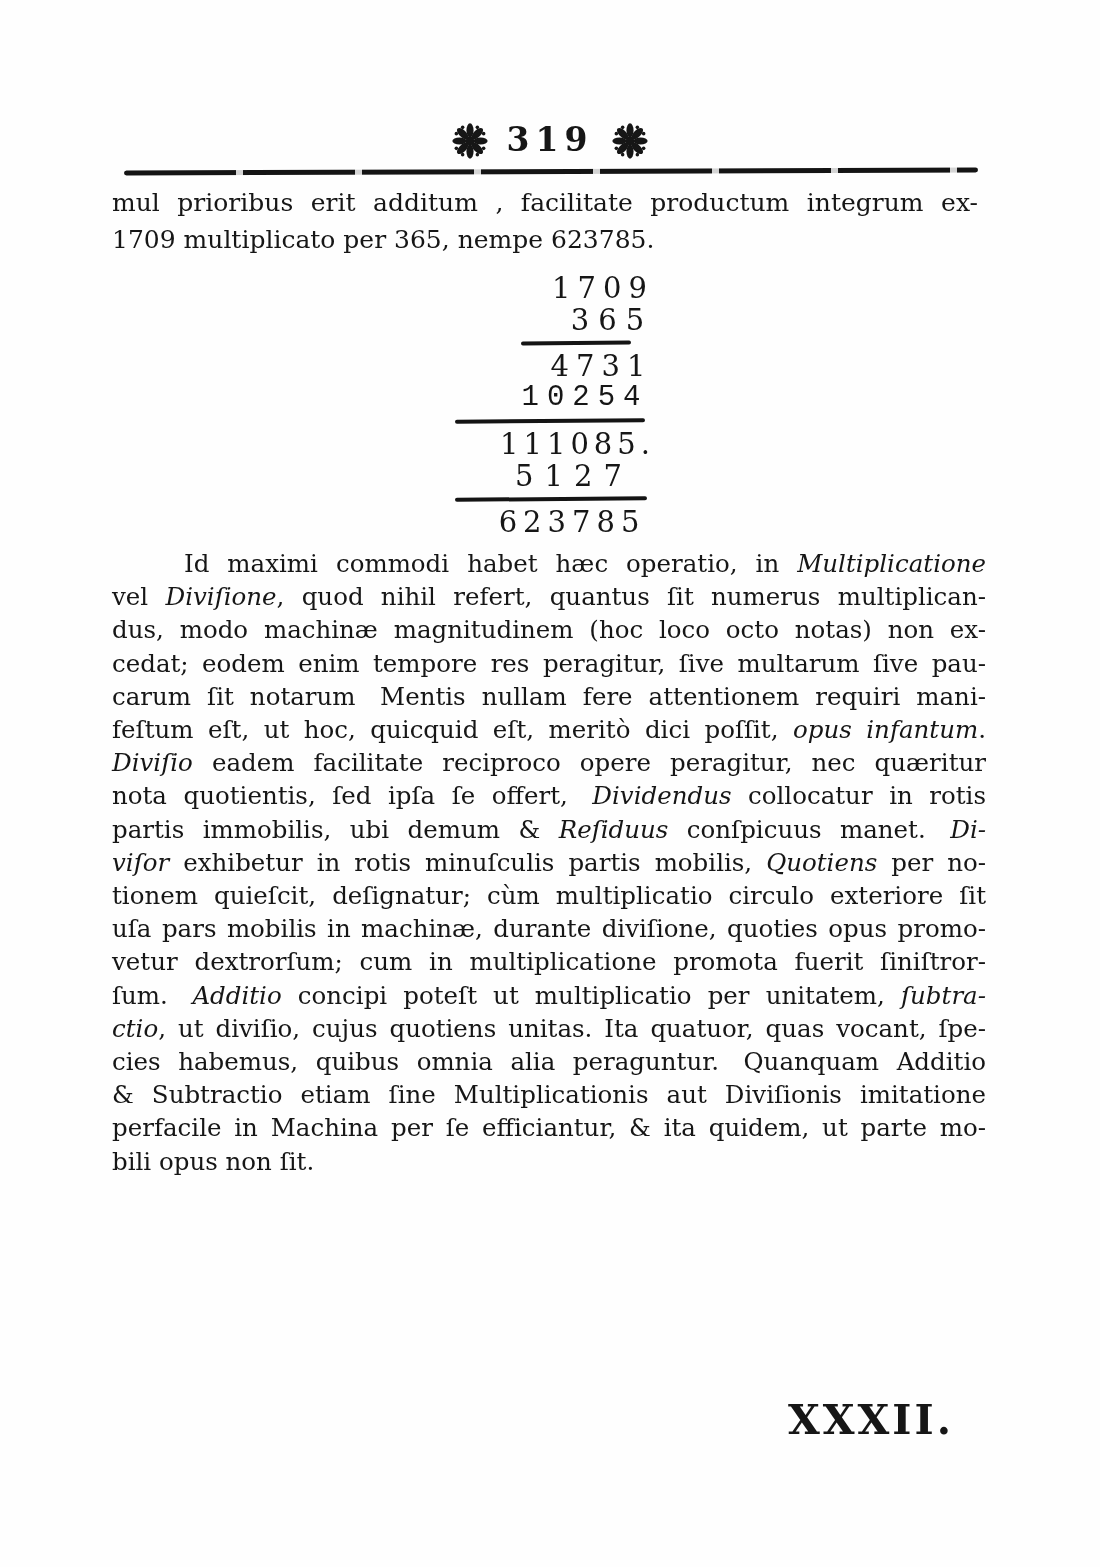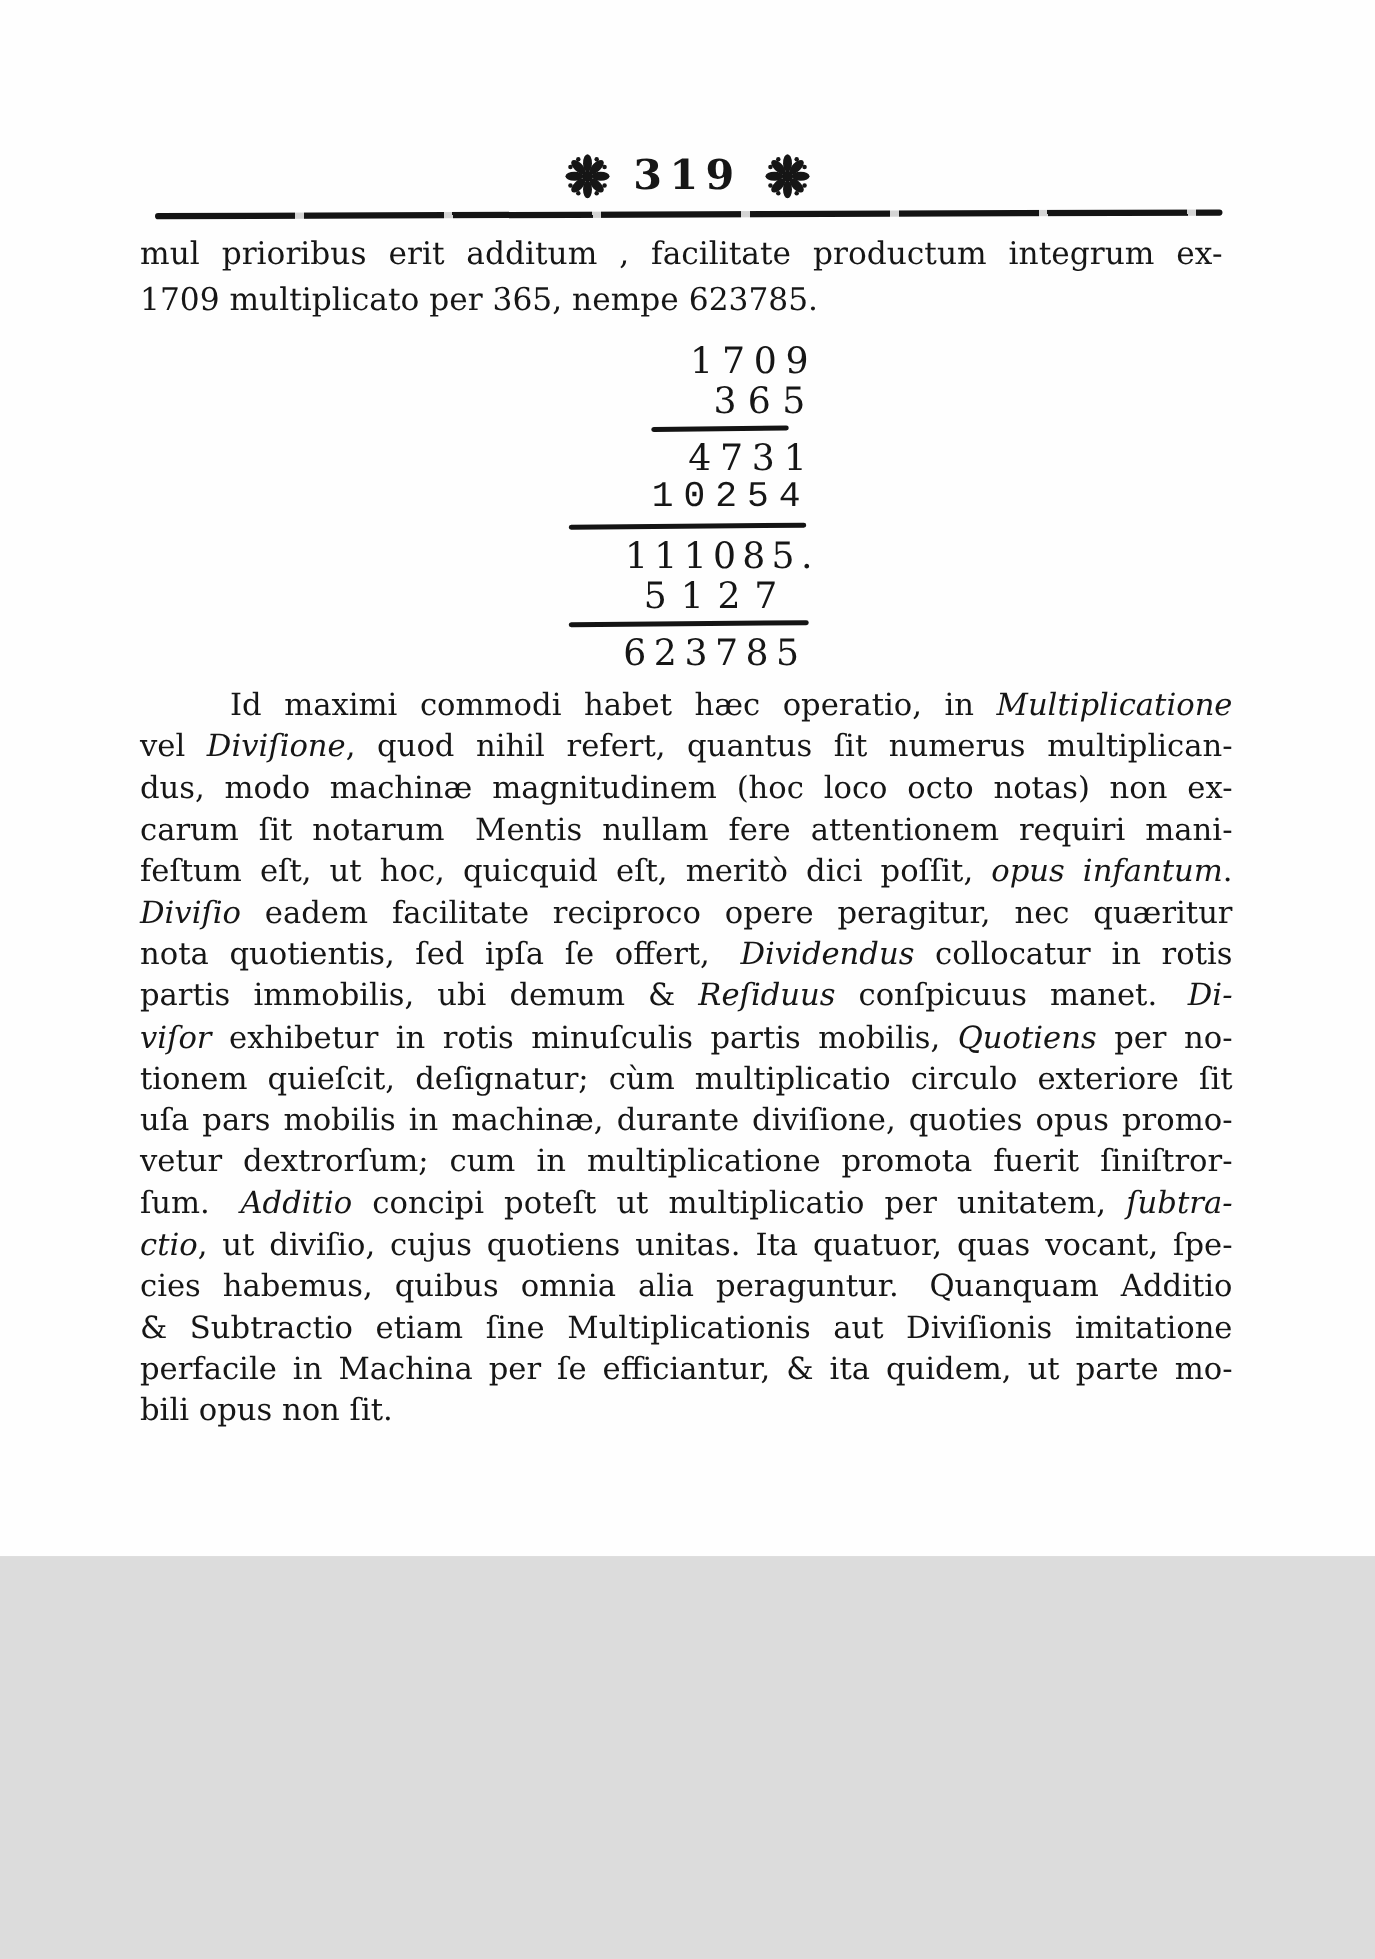--- a/index.html
+++ b/index.html
@@ -1,18 +1,18 @@
 <!DOCTYPE html>
 <html><head>
 <meta charset="utf-8">
 <style>
   html,body{margin:0;padding:0;background:#dcdcdc;}
   .page{
     position:relative;
-    width:1100px;height:1245px;
+    width:1100px;height:1567px;
     margin:0 auto;
     background:#fefefe;
     color:#161616;
     font-family:"DejaVu Serif", serif;
     overflow:hidden;
   }
   
   .pagehead{
     position:absolute;top:120px;left:0;width:100%;
     display:flex;justify-content:center;align-items:center;gap:16px;
@@ -152,20 +152,21 @@
     <div class="mrow m5">111085.</div>
     <div class="mrow m6">5127</div>
     <div class="mrule r3"></div>
     <div class="mrow m7">623785</div>
   </div>
 
   <div class="para">
       <div class="tline ind"><span>Id maximi commodi habet hæc operatio, in </span><span class="it">Multiplicatione</span></div>
       <div class="tline"><span>vel </span><span class="it">Diviſione</span><span>, quod nihil refert, quantus ſit numerus multiplican-</span></div>
       <div class="tline"><span>dus, modo machinæ magnitudinem (hoc loco octo notas) non ex-</span></div>
+      <div class="tline"><span>cedat; eodem enim tempore res peragitur, ſive multarum ſive pau-</span></div>
       <div class="tline"><span>carum ſit notarum  Mentis nullam fere attentionem requiri mani-</span></div>
       <div class="tline"><span>feſtum eſt, ut hoc, quicquid eſt, meritò dici poſſit, </span><span class="it">opus infantum</span><span>.</span></div>
       <div class="tline"><span class="it">Diviſio</span><span> eadem facilitate reciproco opere peragitur, nec quæritur</span></div>
       <div class="tline"><span>nota quotientis, ſed ipſa ſe offert,  </span><span class="it">Dividendus</span><span> collocatur in rotis</span></div>
       <div class="tline"><span>partis immobilis, ubi demum &amp; </span><span class="it">Reſiduus</span><span> conſpicuus manet.  </span><span class="it">Di-</span></div>
       <div class="tline"><span class="it">viſor</span><span> exhibetur in rotis minuſculis partis mobilis, </span><span class="it">Quotiens</span><span> per no-</span></div>
       <div class="tline"><span>tionem quieſcit, deſignatur; cùm multiplicatio circulo exteriore ſit</span></div>
       <div class="tline"><span>uſa pars mobilis in machinæ, durante diviſione, quoties opus promo-</span></div>
       <div class="tline"><span>vetur dextrorſum; cum in multiplicatione promota fuerit ſiniſtror-</span></div>
       <div class="tline"><span>ſum.  </span><span class="it">Additio</span><span> concipi poteſt ut multiplicatio per unitatem, </span><span class="it">ſubtra-</span></div>

